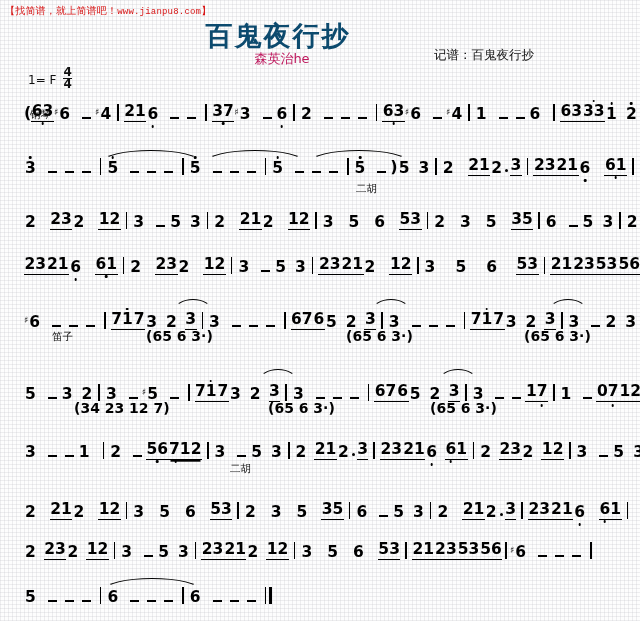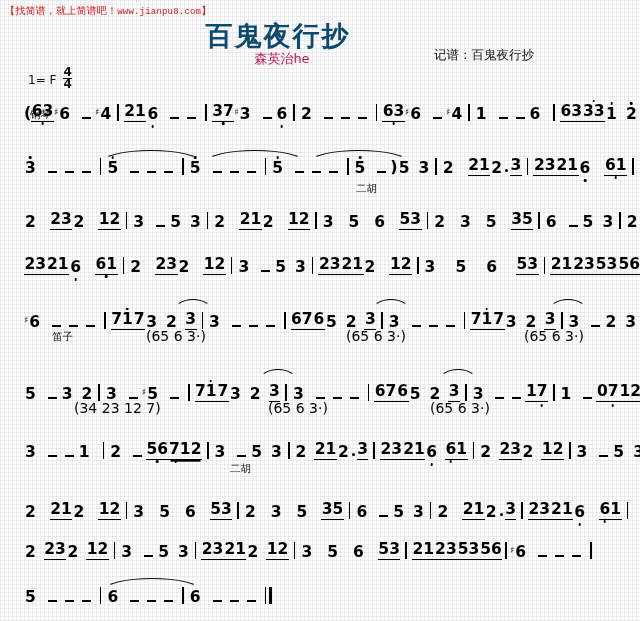--- a/index.html
+++ b/index.html
@@ -176,21 +176,21 @@
     position:absolute;
     font-family:"DejaVu Sans", sans-serif;
     font-size:10.5px;
     font-weight:normal;
     color:#111;
   }
   
   .subrow{
     position:absolute;
     font-family:"DejaVu Sans", sans-serif;
-    font-weight:normal;
+    font-weight:bold;
     font-size:14px;
     color:#000;
     white-space:nowrap;
   }
 </style>
 </head>
 <body>
 
 <div class="paper-noise"></div>
 

